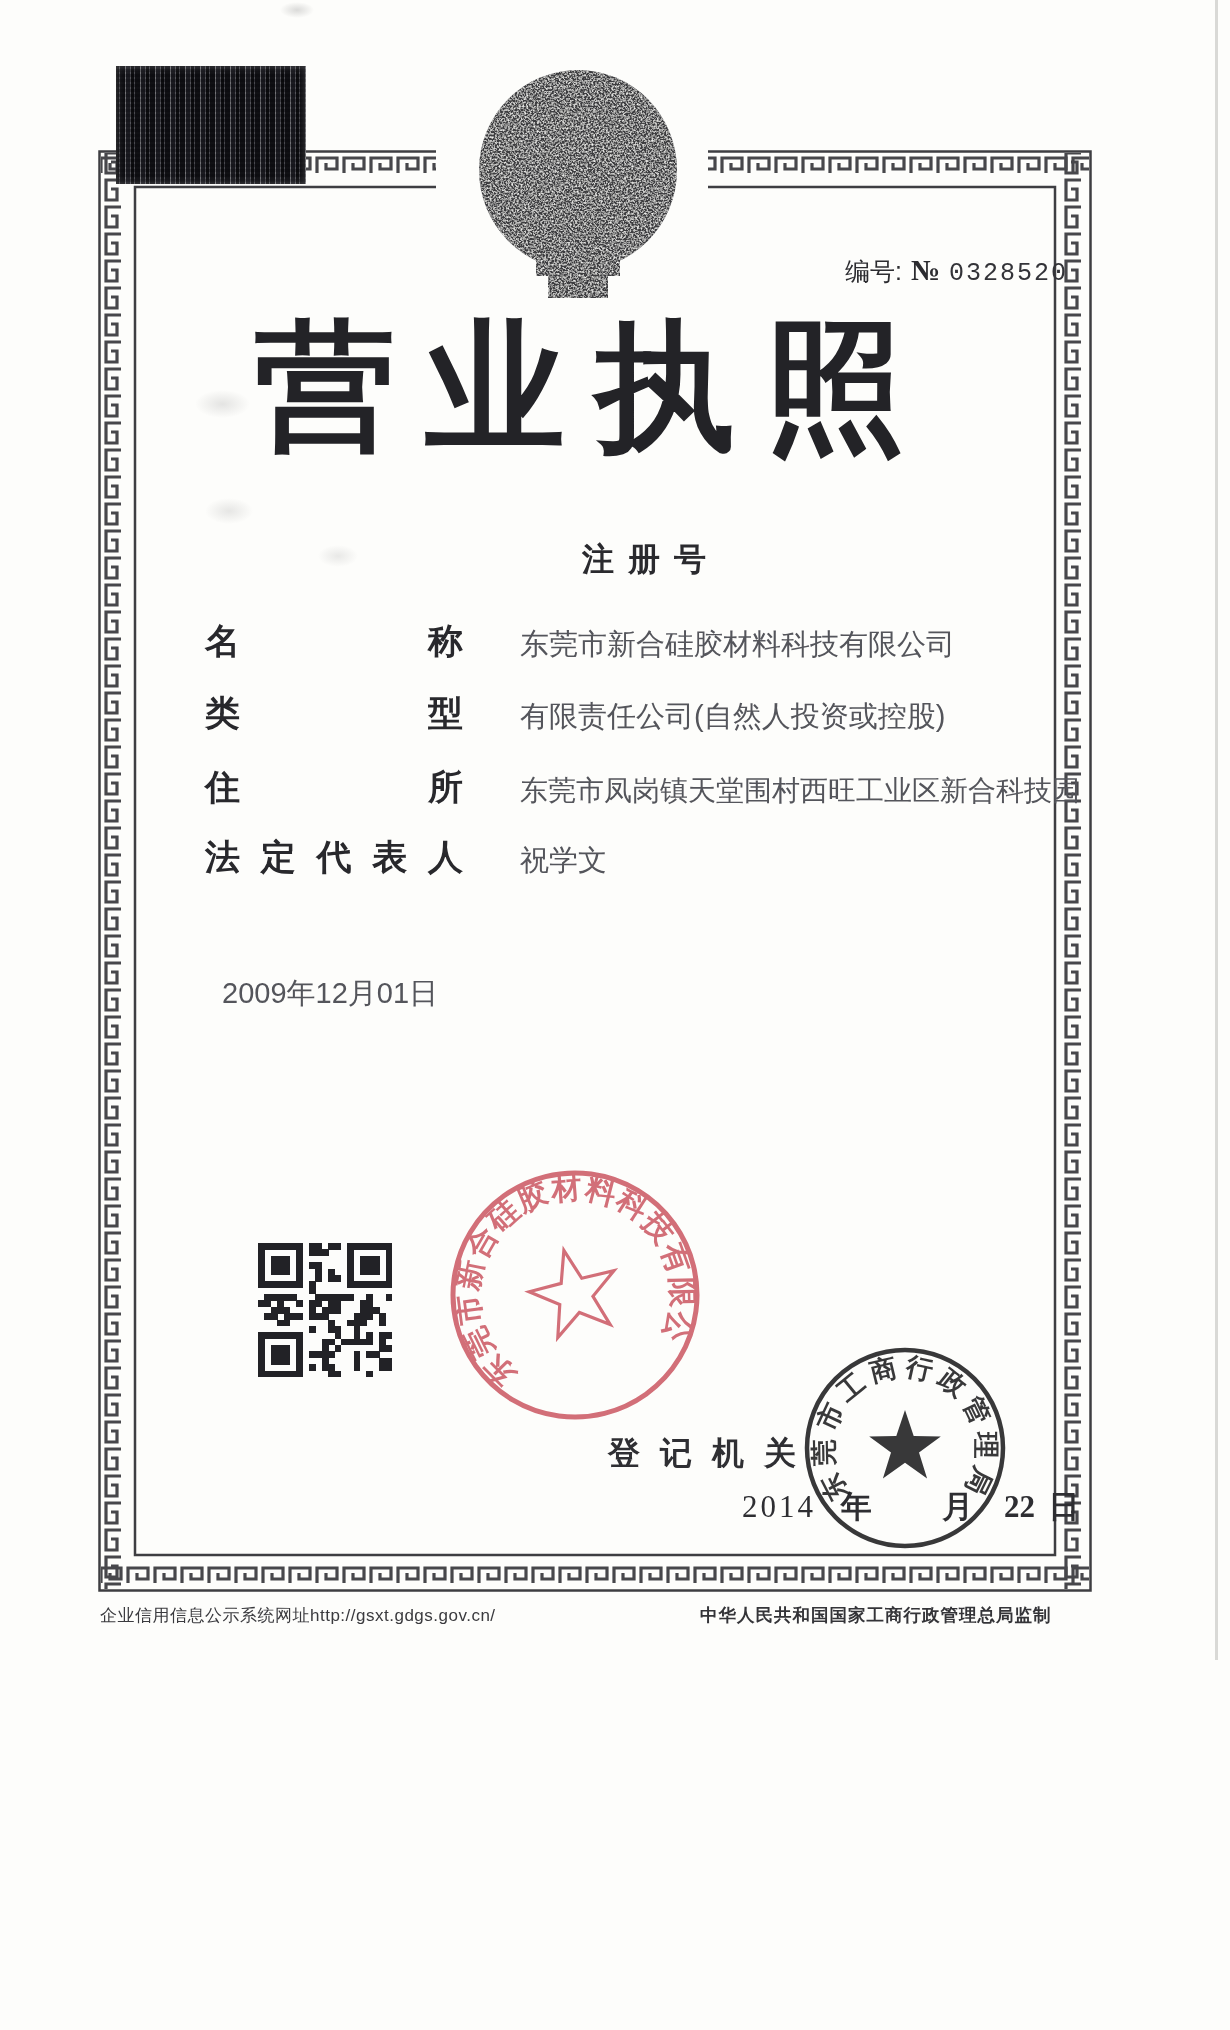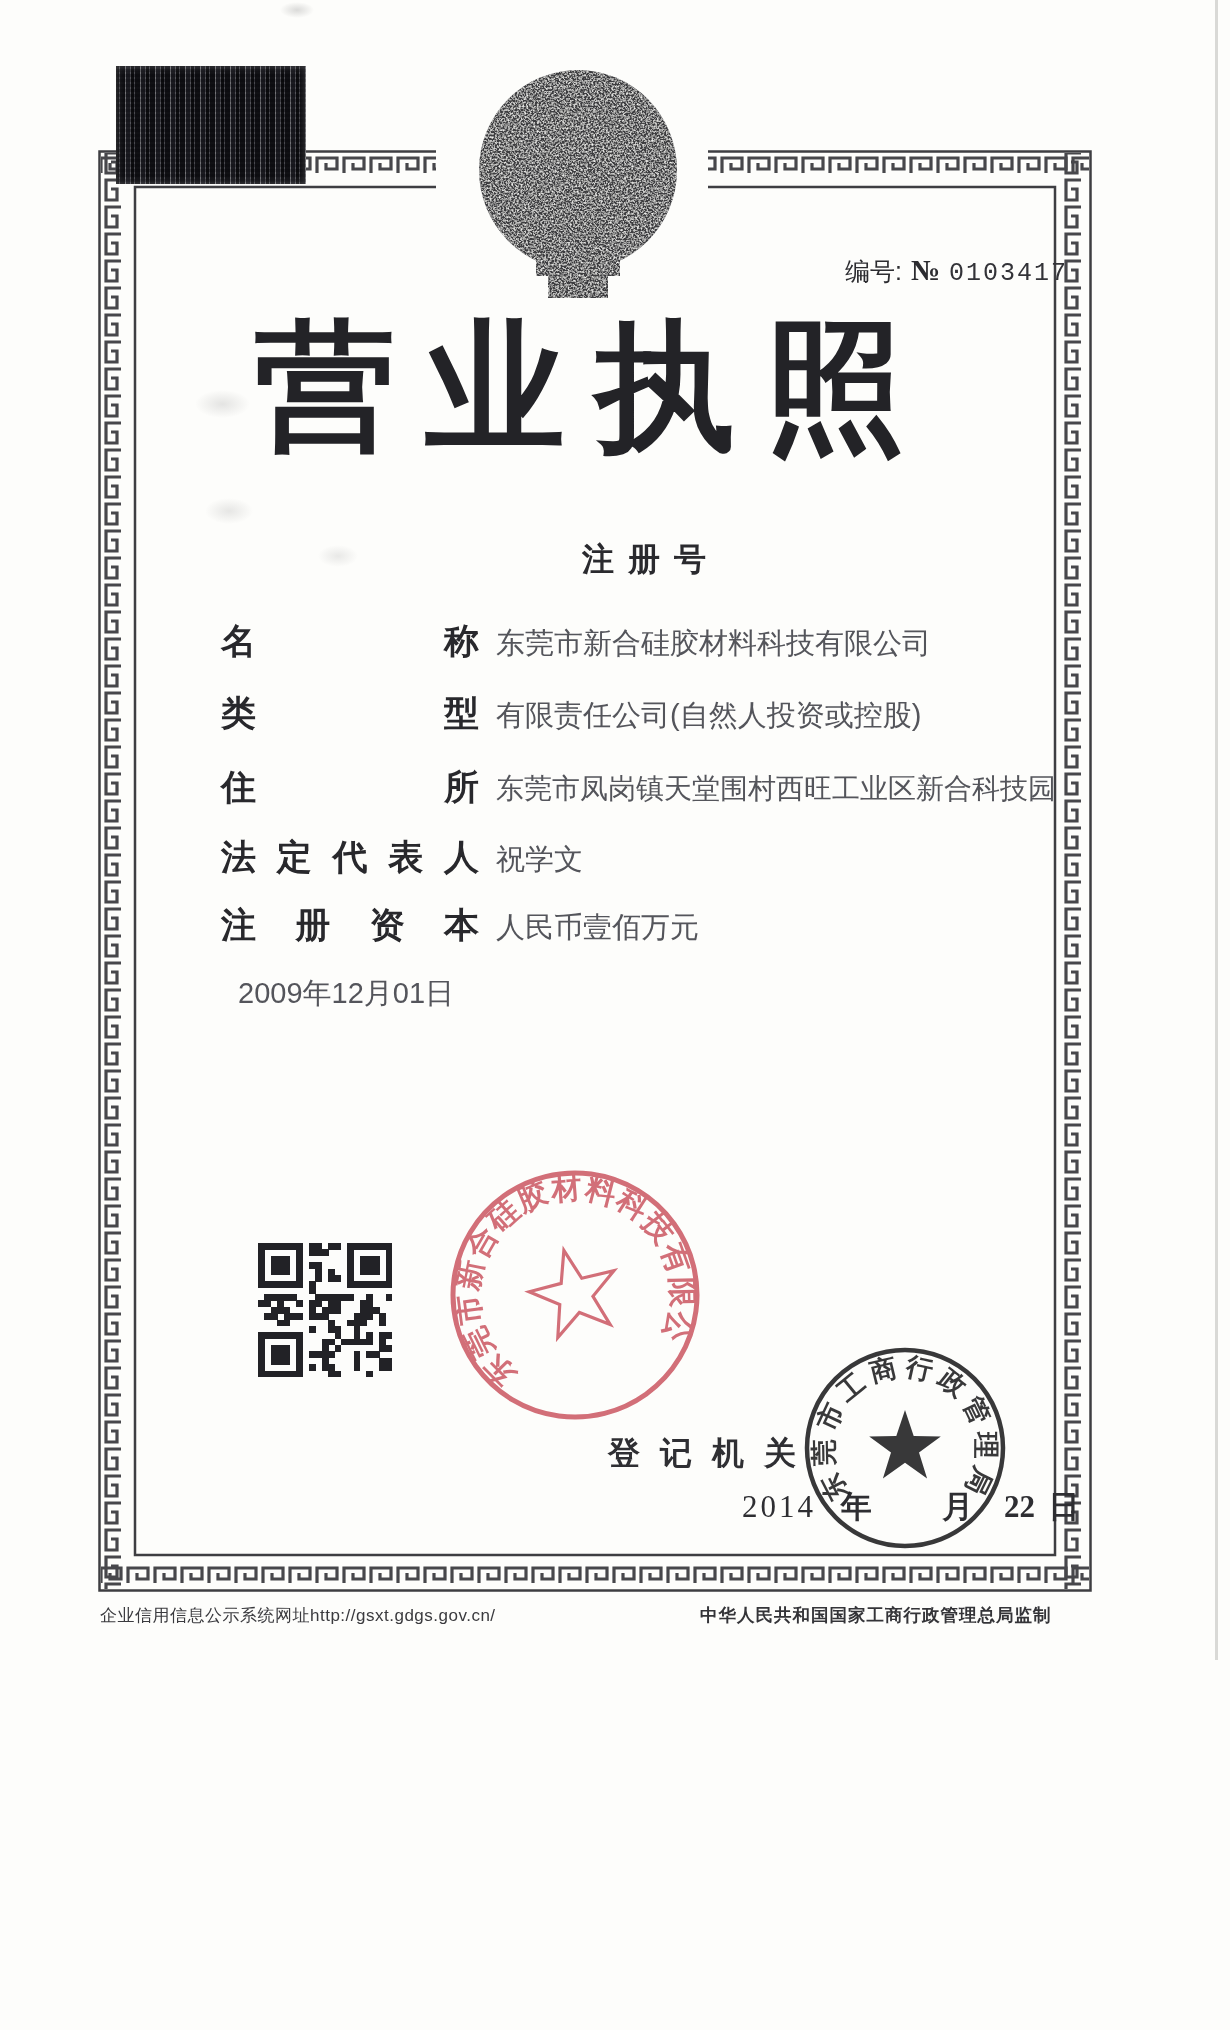--- a/index.html
+++ b/index.html
@@ -25,21 +25,21 @@
   .serial{position:absolute;left:845px;top:254px;z-index:3;display:flex;align-items:baseline;gap:9px;
           font-size:25px;color:#2c2c30;}
   .serial .nosym{font-family:"Liberation Serif",serif;font-weight:700;font-size:29px;}
   .serial .num{font-family:"Liberation Mono",monospace;font-size:25px;letter-spacing:2px;color:#333338;}
   .title{position:absolute;left:98px;top:306px;width:994px;margin:0;z-index:3;text-align:center;
          font-size:140px;font-weight:900;letter-spacing:30px;color:#232327;line-height:1.15;}
   .regline{position:absolute;left:582px;top:538px;z-index:3;display:flex;align-items:baseline;gap:28px;}
   .regline .rlabel{font-size:32px;font-weight:600;letter-spacing:14px;color:#2a2a2e;}
   .regline .rvalue{font-family:"Liberation Serif",serif;font-size:37px;color:#3a3a3e;letter-spacing:1px;}
   
-  .row{position:absolute;left:221px;display:flex;align-items:flex-start;z-index:3;}
+  .row{position:absolute;left:205px;display:flex;align-items:center;z-index:3;gap:40px;}
   .flabel{width:258px;font-size:35px;font-weight:700;color:#28282c;
           font-family:"Liberation Serif",serif;
           text-align:justify;text-align-last:justify;white-space:nowrap;}
   .fvalue{margin-left:17px;padding-top:6px;font-size:29px;color:#54555b;white-space:nowrap;}
   .row-scope .fvalue{width:592px;white-space:normal;font-size:21.5px;line-height:30px;
                      padding-top:0;margin-top:-4px;color:#505156;}
   .row-scope .flabel{margin-top:14px;}
   
   .qr{position:absolute;left:258px;top:1243px;width:134px;height:134px;z-index:3;background:#fdfdfb;}
   
@@ -111,21 +111,21 @@
     <g filter="url(#grain)">
       <ellipse cx="126" cy="104" rx="99" ry="100" fill="#3c3c40"></ellipse>
       <rect x="84" y="190" width="84" height="20" fill="#3c3c40"></rect>
       <rect x="96" y="190" width="60" height="42" fill="#3c3c40"></rect>
     </g>
   </svg>
 
   <div class="serial">
     <span>编号:</span>
     <span class="nosym">№</span>
-    <span class="num">0103417</span>
+    <span class="num">0328520</span>
   </div>
 
   <h1 class="title">营业执照</h1>
 
   <div class="regline">
     <span class="rlabel">注册号</span>
   </div>
 
   <div class="row" style="top:618px">
     <div class="flabel">名称</div>
@@ -135,24 +135,20 @@
     <div class="flabel">类型</div>
     <div class="fvalue">有限责任公司(自然人投资或控股)</div>
   </div>
   <div class="row" style="top:764px">
     <div class="flabel">住所</div>
     <div class="fvalue" style="font-size:28px">东莞市凤岗镇天堂围村西旺工业区新合科技园</div>
   </div>
   <div class="row" style="top:834px">
     <div class="flabel">法定代表人</div>
     <div class="fvalue">祝学文</div>
-  </div>
-  <div class="row" style="top:902px">
-    <div class="flabel">注册资本</div>
-    <div class="fvalue">人民币壹佰万元</div>
   </div>
   <div class="row" style="top:968px">
     <div class="fvalue">2009年12月01日</div>
   </div>
 
   <div class="qr">
       <div style="position: absolute; left: 51.0476px; top: 0px; width: 6.78095px; height: 6.78095px; background: rgb(34, 34, 38);"></div>
       <div style="position: absolute; left: 57.4286px; top: 0px; width: 6.78095px; height: 6.78095px; background: rgb(34, 34, 38);"></div>
       <div style="position: absolute; left: 70.1905px; top: 0px; width: 6.78095px; height: 6.78095px; background: rgb(34, 34, 38);"></div>
       <div style="position: absolute; left: 76.5714px; top: 0px; width: 6.78095px; height: 6.78095px; background: rgb(34, 34, 38);"></div>

